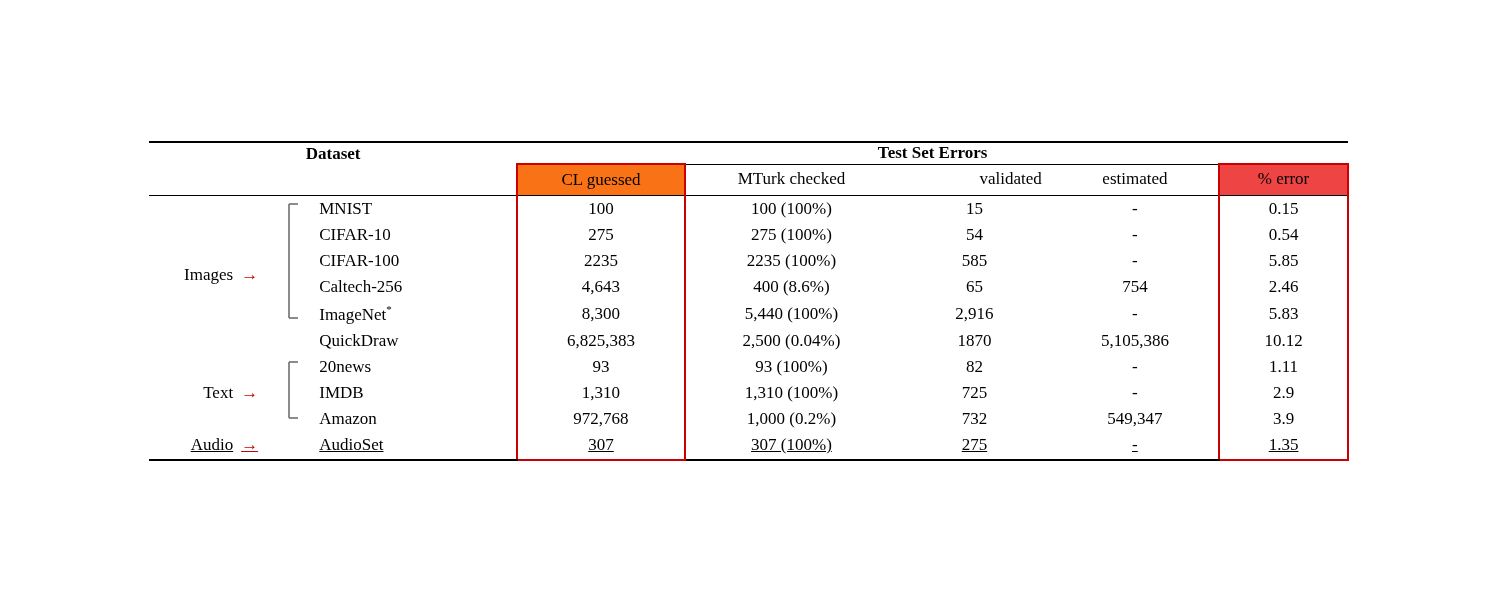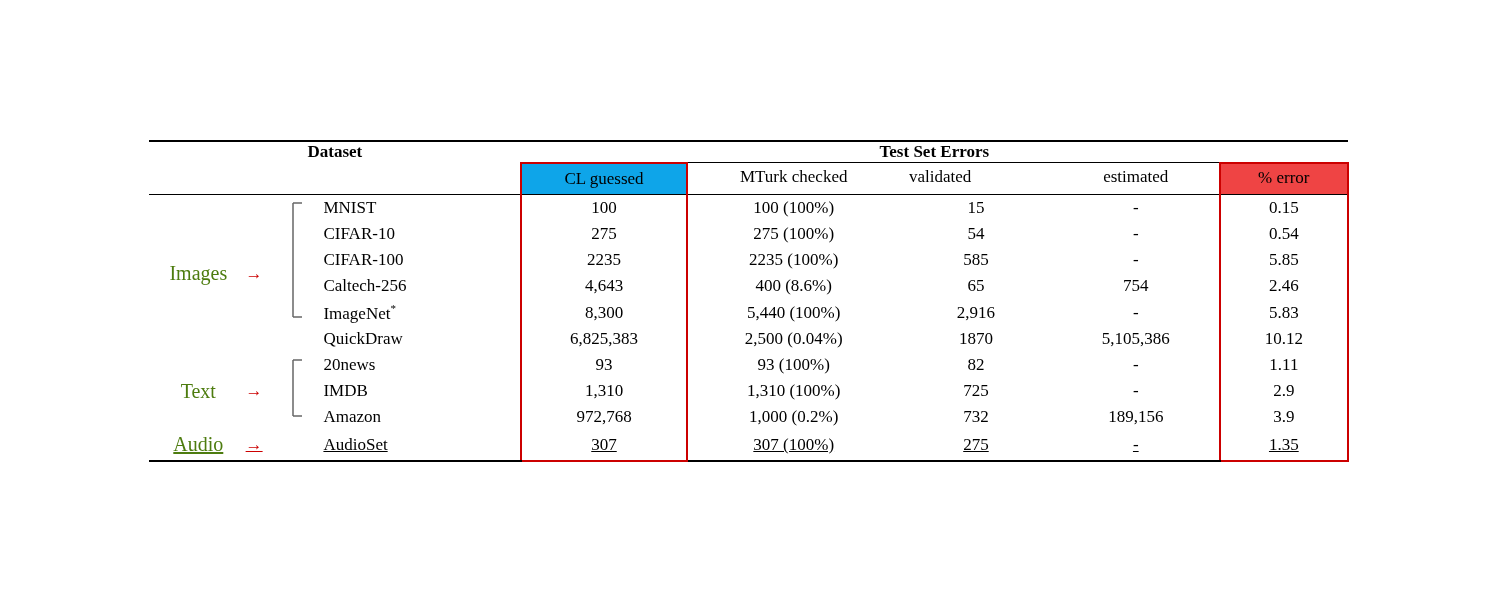--- a/index.html
+++ b/index.html
@@ -56,24 +56,24 @@
       border-left: 2.5px solid #cc0000;
       border-right: 2.5px solid #cc0000;
       margin-top: 37px;
     }
     .bottom-border-row td {
       border-bottom: 2.5px solid #000;
       padding-bottom: 4px;
       text-decoration: underline;
     }
     .category-label {
-      color: #4d7c0f;
-      text-align: center;
+      color: #000000;
+      text-align: right;
       padding-right: 6px;
-      font-size: 20px;
+      font-size: 17px;
       white-space: nowrap;
       vertical-align: middle;
     }
     .arrow-cell {
       color: #cc0000;
       text-align: left;
       padding-left: 2px;
       padding-right: 4px;
       vertical-align: middle;
     }
@@ -110,27 +110,27 @@
       <tr>
         <th colspan="4" class="dataset-header">
           <span>Dataset</span>
         </th>
         <th colspan="5" class="test-set-header">
           <span>Test Set Errors</span>
         </th>
       </tr>
       <tr class="subheader-row">
         <th colspan="4" style="border-bottom:1.5px solid #000;"></th>
-        <th class="cl-guessed" style="border:2.5px solid #cc0000; border-bottom: 1.5px solid #000; background:#0ea5e9;">
+        <th class="cl-guessed" style="border:2.5px solid #cc0000; border-bottom: 1.5px solid #000; background:#f97316;">
           <span>CL guessed</span>
         </th>
         <th style="border-bottom:1.5px solid #000; text-align:center;margin-left:47px;">
           <span>MTurk checked</span>
         </th>
-        <th style="border-bottom:1.5px solid #000; text-align:left;">
+        <th style="border-bottom:1.5px solid #000; text-align:right;">
           <span>validated</span>
         </th>
         <th style="border-bottom:1.5px solid #000; text-align:center;">
           <span>estimated</span>
         </th>
         <th style="border:2.5px solid #cc0000; border-bottom:1.5px solid #000; background:#ef4444; text-align:center;">
           <span>% error</span>
         </th>
       </tr>
     </thead>
@@ -220,21 +220,21 @@
         <td>1,310 (100%)</td>
         <td>725</td>
         <td>-</td>
         <td class="pct-col">2.9</td>
       </tr>
       <tr>
         <td class="dataset-name">Amazon</td>
         <td class="cl-col">972,768</td>
         <td>1,000 (0.2%)</td>
         <td>732</td>
-        <td>189,156</td>
+        <td>549,347</td>
         <td class="pct-col">3.9</td>
       </tr>
 
       <tr class="bottom-border-row">
         <td class="category-label">Audio</td>
         <td class="arrow-cell">→</td>
         <td></td>
         <td class="dataset-name">AudioSet</td>
         <td class="cl-col" style="border-bottom: 2.5px solid #cc0000;">307</td>
         <td>307 (100%)</td>

